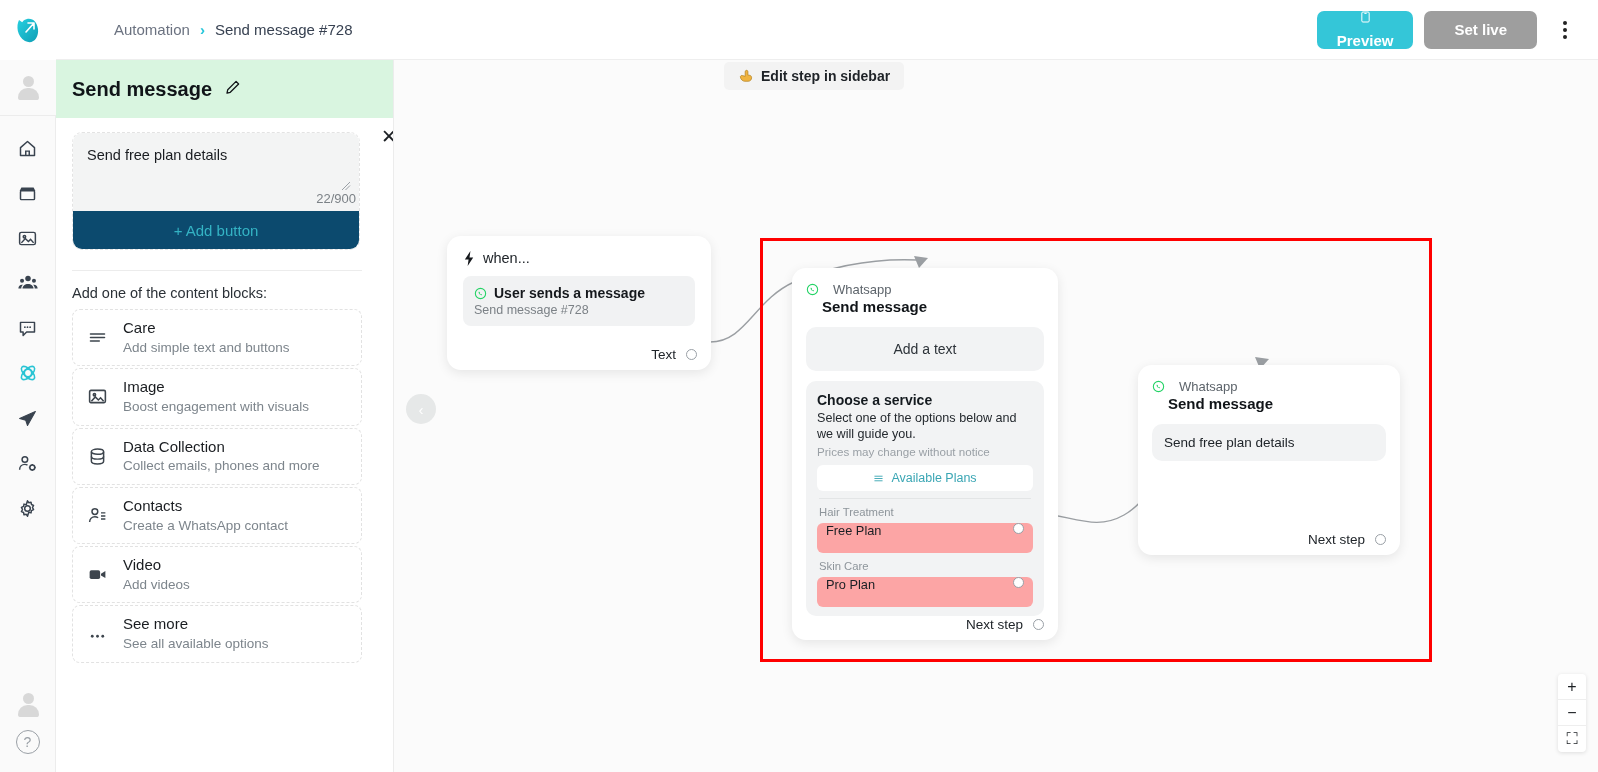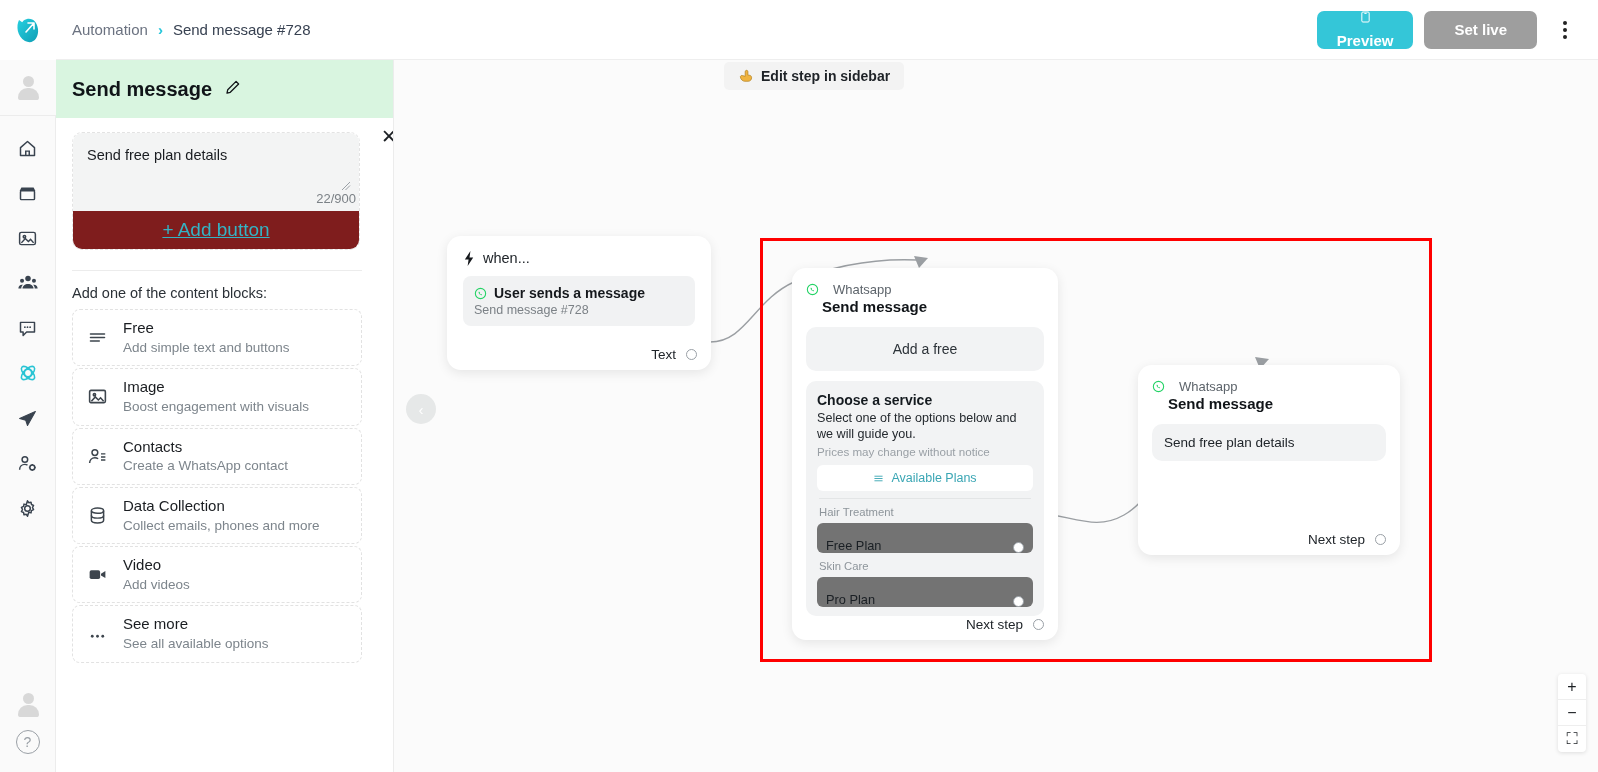--- a/index.html
+++ b/index.html
@@ -51,21 +51,21 @@
     display: flex; align-items: center; justify-content: center;
     font-size: 14px; color: #9aa0a6; cursor: pointer;
   }
 
   
   .topbar {
     position: absolute; left: 56px; top: 0; right: 0; height: 60px;
     background: #ffffff; border-bottom: 1px solid #eeeeee;
     display: flex; align-items: center; padding: 0 16px 0 16px;
   }
-  .crumbs { display: flex; align-items: center; gap: 10px; font-size: 15px; }
+  .crumbs { display: flex; align-items: center; gap: 10px; font-size: 15px; margin-left: 42px; }
   .crumb-muted { color: #6b7280; }
   .crumb-chev { color: #26c6da; font-size: 15px; font-weight: 700; }
   .crumb-cur { color: #374151; }
   .topbar-right { margin-left: auto; display: flex; align-items: center; gap: 11px; }
   .btn-preview {
     background: #34c6d8; color: #ffffff; border: none; border-radius: 7px;
     height: 38px; padding: 0 20px; font-size: 15px; font-weight: 700;
     display: flex; align-items: center; gap: 9px; cursor: pointer;
     font-family: "Liberation Sans", sans-serif;
     flex-direction: column;
@@ -104,21 +104,21 @@
   .msg-text { font-size: 14.5px; color: #1a1d21; }
   .resize-handle {
     position: absolute; right: 8px; bottom: 24px; width: 10px; height: 10px;
     color: #9aa0a6;
   }
   .char-count {
     position: absolute; right: 3px; bottom: 5px; font-size: 13px; color: #7b8186;
   }
   .add-button-row {
     height: 38px; display: flex; align-items: center; justify-content: center;
-    color: #34b3c4; font-size: 19px; cursor: pointer; background: #7f1d1d; text-decoration: underline;
+    color: #34b3c4; font-size: 15px; cursor: pointer; background: #0c4a6e;
   }
   .close-x {
     position: absolute; right: -8px; top: 6px; width: 24px; height: 24px;
     display: flex; align-items: center; justify-content: center;
     font-size: 19px; color: #1b1f23; cursor: pointer; line-height: 1;
   }
   .coupon-row { display: flex; justify-content: flex-end; padding-right: 0px; margin-top: 14px; width: 288px; }
   .btn-coupon {
     border: 1.5px dashed #5bc0c9; color: #3aa6b4; background: #ffffff;
     border-radius: 20px; height: 32px; padding: 0 18px; font-size: 14.5px;
@@ -194,22 +194,22 @@
   .svc-desc { font-size: 12.6px; color: #24292e; line-height: 1.28; margin-top: 2px; }
   .svc-note { font-size: 11.6px; color: #9aa0a6; margin-top: 3px; }
   .plans-btn {
     background: #ffffff; border-radius: 6px; margin-top: 7px; height: 26px;
     display: flex; align-items: center; justify-content: center; gap: 7px;
     color: #3aa6b4; font-size: 12.5px; cursor: pointer;
   }
   .svc-sep { height: 1px; background: #e3e5e6; margin: 7px 2px 0 2px; }
   .grp-label { font-size: 11.3px; color: #8e959b; margin: 7px 2px 5px 2px; }
   .opt-row {
-    background: #737373; border-radius: 6px; height: 30px;
-    display: flex; align-items: flex-end; padding: 0 9px;
+    background: #fca5a5; border-radius: 6px; height: 30px;
+    display: flex; align-items: flex-start; padding: 0 9px;
     font-size: 12.8px; color: #1a1f24; position: relative;
   }
   .opt-port { margin-left: auto; }
 
   
   .sel-rect {
     position: absolute; left: 366px; top: 178px; width: 672px; height: 424px;
     border: 3px solid #ff0000; pointer-events: none;
   }
 
@@ -374,21 +374,21 @@
       <div class="divider"></div>
       <div class="blocks-label">Add one of the content blocks:</div>
 
       <div class="block-item">
         <span class="block-ico">
           <svg width="21" height="21" viewBox="0 0 24 24" stroke="currentColor" stroke-width="1.8" stroke-linecap="round">
             <path d="M4 8 h16 M4 12 h16 M4 16 h10"></path>
           </svg>
         </span>
         <span>
-          <span class="block-title">Free</span><br>
+          <span class="block-title">Care</span><br>
           <span class="block-sub">Add simple text and buttons</span>
         </span>
       </div>
 
       <div class="block-item">
         <span class="block-ico">
           <svg width="21" height="21" viewBox="0 0 24 24" fill="none" stroke="currentColor" stroke-width="1.8">
             <rect x="3" y="5" width="18" height="14" rx="1.5"></rect>
               <circle cx="8.5" cy="10" r="1.3"></circle>
               <path d="M5 17.5 l4.5-5 3.5 3.5 2.5-2.5 3.5 4"></path>
@@ -396,42 +396,42 @@
         </span>
         <span>
           <span class="block-title">Image</span><br>
           <span class="block-sub">Boost engagement with visuals</span>
         </span>
       </div>
 
       <div class="block-item">
         <span class="block-ico">
           <svg width="21" height="21" viewBox="0 0 24 24" fill="none" stroke="currentColor" stroke-width="1.7">
+            <ellipse cx="12" cy="6.5" rx="7" ry="3"></ellipse>
+              <path d="M5 6.5 v11 c0 1.7 3.1 3 7 3 s7-1.3 7-3 v-11"></path>
+              <path d="M5 12 c0 1.7 3.1 3 7 3 s7-1.3 7-3"></path>
+          </svg>
+        </span>
+        <span>
+          <span class="block-title">Data Collection</span><br>
+          <span class="block-sub">Collect emails, phones and more</span>
+        </span>
+      </div>
+
+      <div class="block-item">
+        <span class="block-ico">
+          <svg width="21" height="21" viewBox="0 0 24 24" fill="none" stroke="currentColor" stroke-width="1.7">
             <circle cx="9" cy="7.5" r="3.3"></circle>
               <path d="M3 19.5 c0-3.6 2.7-6.2 6-6.2 c1.4 0 2.7.5 3.7 1.3"></path>
               <path d="M16 9 h5 M16 12.5 h5 M16 16 h5" stroke-width="1.6"></path>
           </svg>
         </span>
         <span>
           <span class="block-title">Contacts</span><br>
           <span class="block-sub">Create a WhatsApp contact</span>
-        </span>
-      </div>
-
-      <div class="block-item">
-        <span class="block-ico">
-          <svg width="21" height="21" viewBox="0 0 24 24" fill="none" stroke="currentColor" stroke-width="1.7">
-            <ellipse cx="12" cy="6.5" rx="7" ry="3"></ellipse>
-              <path d="M5 6.5 v11 c0 1.7 3.1 3 7 3 s7-1.3 7-3 v-11"></path>
-              <path d="M5 12 c0 1.7 3.1 3 7 3 s7-1.3 7-3"></path>
-          </svg>
-        </span>
-        <span>
-          <span class="block-title">Data Collection</span><br>
-          <span class="block-sub">Collect emails, phones and more</span>
         </span>
       </div>
 
       <div class="block-item">
         <span class="block-ico">
           <svg width="21" height="21" viewBox="0 0 24 24" fill="currentColor">
             <rect x="3" y="7" width="12" height="10" rx="2"></rect>
               <path d="M16 11 l5-3 v8 l-5-3 z"></path>
           </svg>
         </span>
@@ -504,21 +504,21 @@
 
     <div class="node node-msg1">
       <div class="wa-hdr">
         <svg width="13" height="13" viewBox="0 0 24 24" fill="none" stroke="#25d366" stroke-width="2">
           <circle cx="12" cy="12" r="9.5"></circle>
             <path d="M8.6 8.6 c-.6 1.9 1 4.6 3 5.9 1.1 .7 2.4 1 3.1 .4 .5-.4 .2-1-.3-1.4-.5-.4-1.3-.3-1.7.2-1.2-.6-2-1.6-2.4-2.6 .6-.3 .9-1 .6-1.6-.3-.6-1-1-1.5-.9z" fill="#25d366" stroke="none"></path>
         </svg>
         <span class="wa-label">Whatsapp</span>
       </div>
       <div class="wa-title">Send message</div>
-      <div class="bubble-grey">Add a free</div>
+      <div class="bubble-grey">Add a text</div>
 
       <div class="card-service">
         <div class="svc-title">Choose a service</div>
         <div class="svc-desc">Select one of the options below and we will guide you.</div>
         <div class="svc-note">Prices may change without notice</div>
         <div class="plans-btn">
           <svg width="11" height="11" viewBox="0 0 24 24" stroke="#3aa6b4" stroke-width="2" stroke-linecap="round">
             <path d="M4 7 h16 M4 12 h16 M4 17 h16"></path>
           </svg>
           <span>Available Plans</span>

